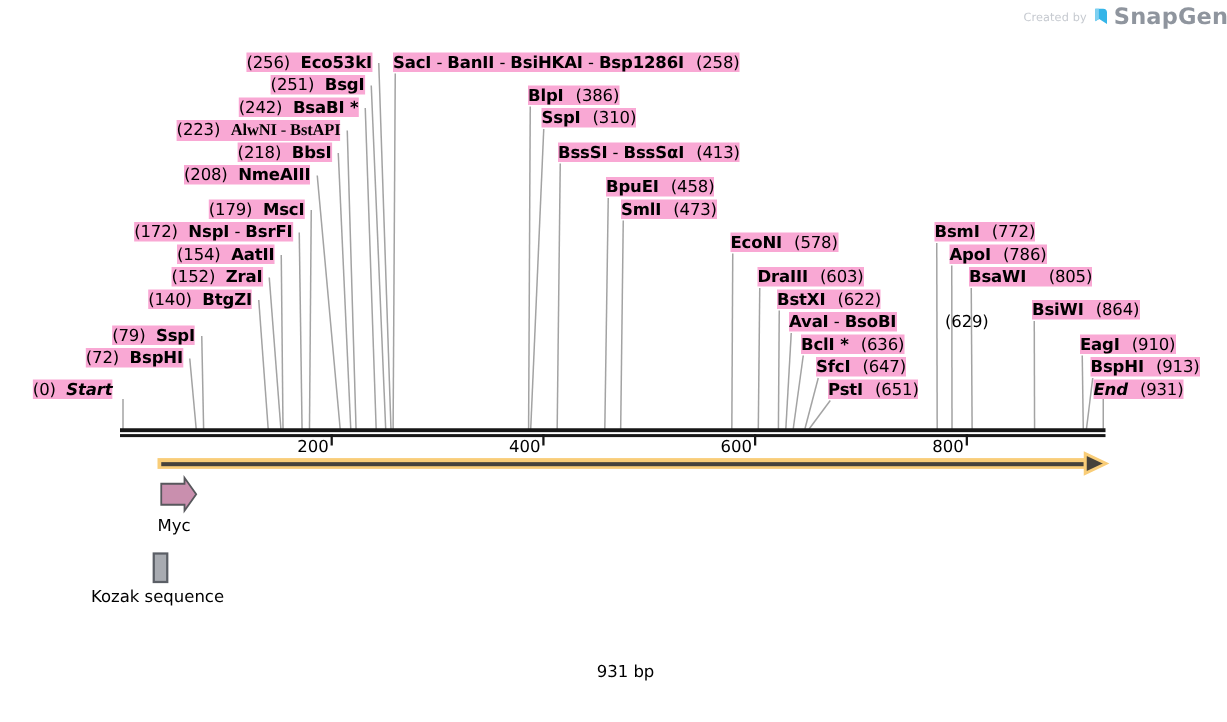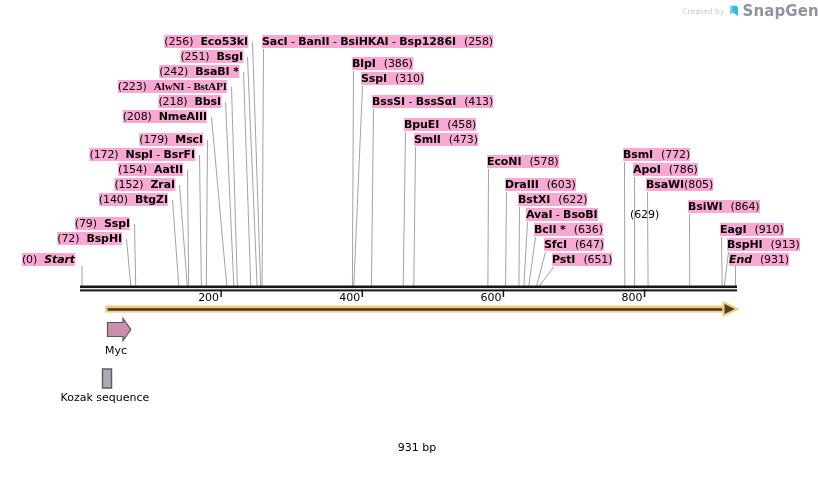--- a/index.html
+++ b/index.html
@@ -148,18 +148,18 @@
     <div class="site-label" style="top: 133px; left: 414px; position: absolute;"><span class="names"><b>SmlI</b></span><span class="pos" style="margin-left: 8px;">(473)</span></div>
     <div class="site-label" style="top: 155px; left: 487px; position: absolute;"><span class="names"><b>EcoNI</b></span><span class="pos" style="margin-left: 8px;">(578)</span></div>
     <div class="site-label" style="top: 178px; left: 505px; position: absolute;"><span class="names"><b>DraIII</b></span><span class="pos" style="margin-left: 8px;">(603)</span></div>
     <div class="site-label" style="top: 193px; left: 518px; position: absolute;"><span class="names"><b>BstXI</b></span><span class="pos" style="margin-left: 8px;">(622)</span></div>
     <div class="site-label" style="top: 208px; left: 526px; position: absolute;"><span class="names"><b>AvaI</b><span class="dash"> - </span><b>BsoBI</b></span><span class="pos" style="position: absolute; left: 104px; top: 0px;">(629)</span></div>
     <div class="site-label" style="top: 223px; left: 534px; position: absolute;"><span class="names"><b>BclI *</b></span><span class="pos" style="margin-left: 8px;">(636)</span></div>
     <div class="site-label" style="top: 238px; left: 544px; position: absolute;"><span class="names"><b>SfcI</b></span><span class="pos" style="margin-left: 8px;">(647)</span></div>
     <div class="site-label" style="top: 253px; left: 552px; position: absolute;"><span class="names"><b>PstI</b></span><span class="pos" style="margin-left: 8px;">(651)</span></div>
     <div class="site-label" style="top: 148px; left: 623px; position: absolute;"><span class="names"><b>BsmI</b></span><span class="pos" style="margin-left: 8px;">(772)</span></div>
     <div class="site-label" style="top: 163px; left: 633px; position: absolute;"><span class="names"><b>ApoI</b></span><span class="pos" style="margin-left: 8px;">(786)</span></div>
-    <div class="site-label" style="top: 178px; left: 646px; position: absolute;"><span class="names"><b>BsaWI</b></span><span class="pos" style="margin-left: 0;">(805)</span></div>
+    <div class="site-label" style="top: 178px; left: 646px; position: absolute;"><span class="names"><b>BsaWI</b></span><span class="pos" style="margin-left: 15px;">(805)</span></div>
     <div class="site-label" style="top: 200px; left: 688px; position: absolute;"><span class="names"><b>BsiWI</b></span><span class="pos" style="margin-left: 8px;">(864)</span></div>
     <div class="site-label" style="top: 223px; left: 720px; position: absolute;"><span class="names"><b>EagI</b></span><span class="pos" style="margin-left: 8px;">(910)</span></div>
     <div class="site-label" style="top: 238px; left: 727px; position: absolute;"><span class="names"><b>BspHI</b></span><span class="pos" style="margin-left: 8px;">(913)</span></div>
     <div class="site-label" style="top: 253px; left: 729px; position: absolute;"><span class="names term"><b>End</b></span><span class="pos" style="margin-left: 8px;">(931)</span></div>
   </div>
 
 </body></html>

